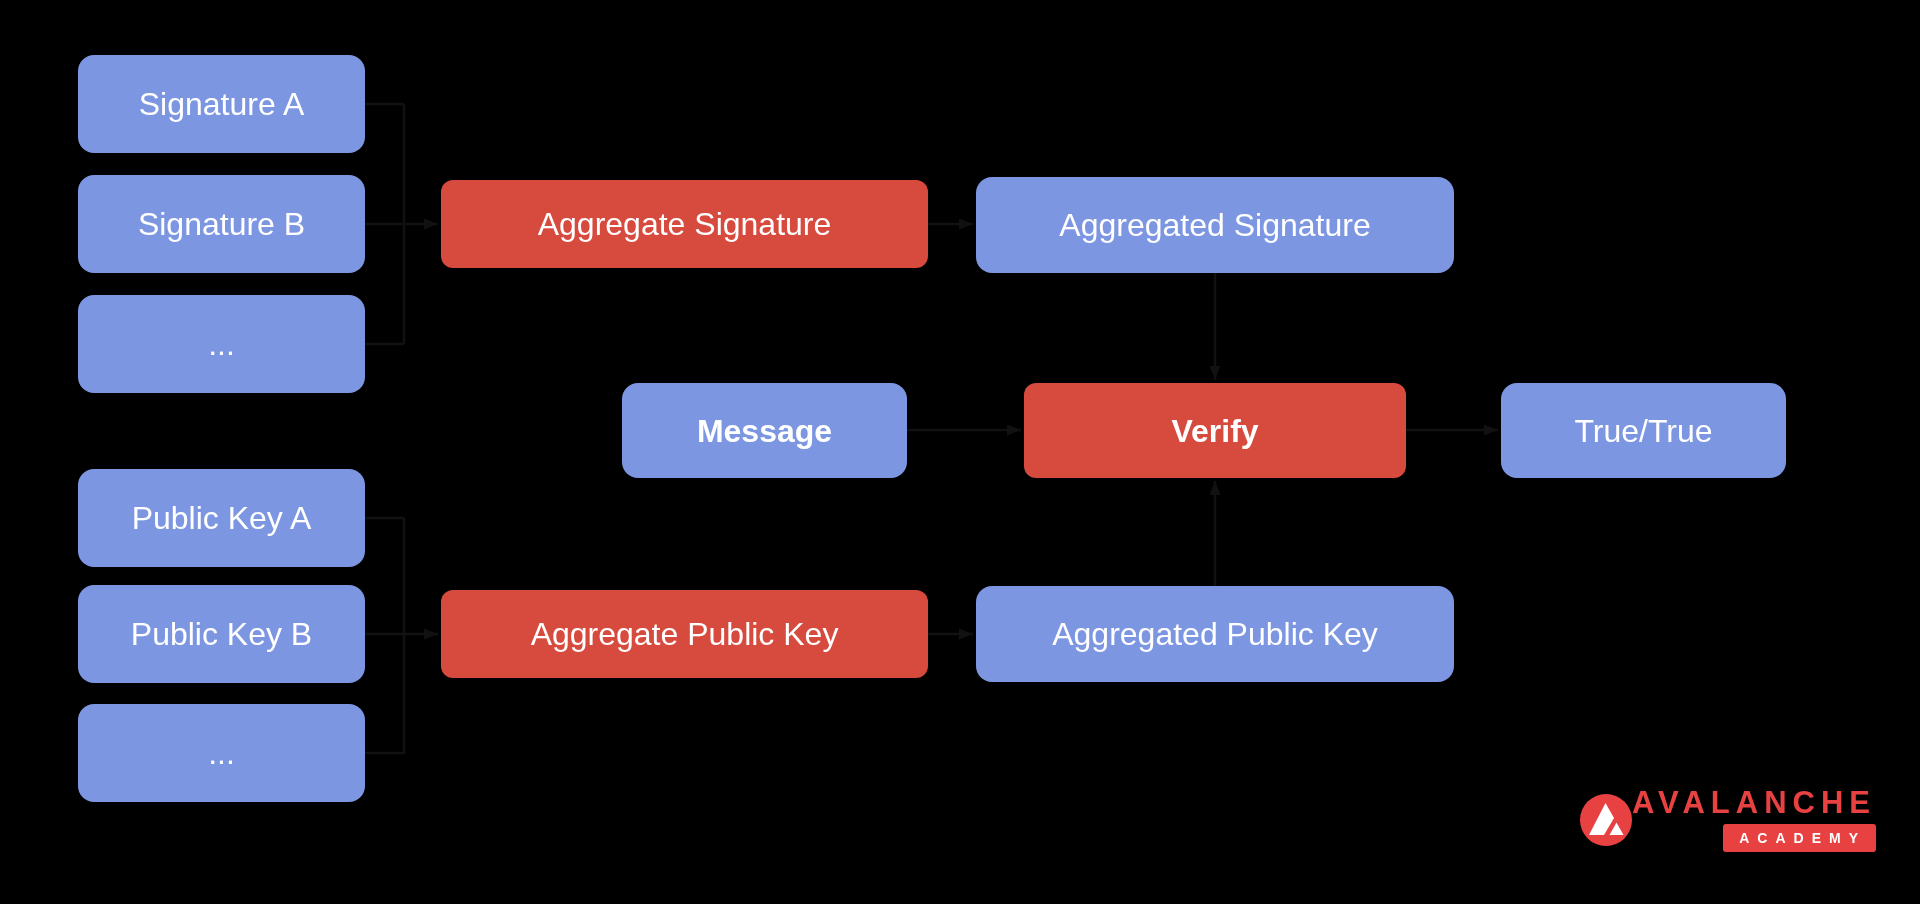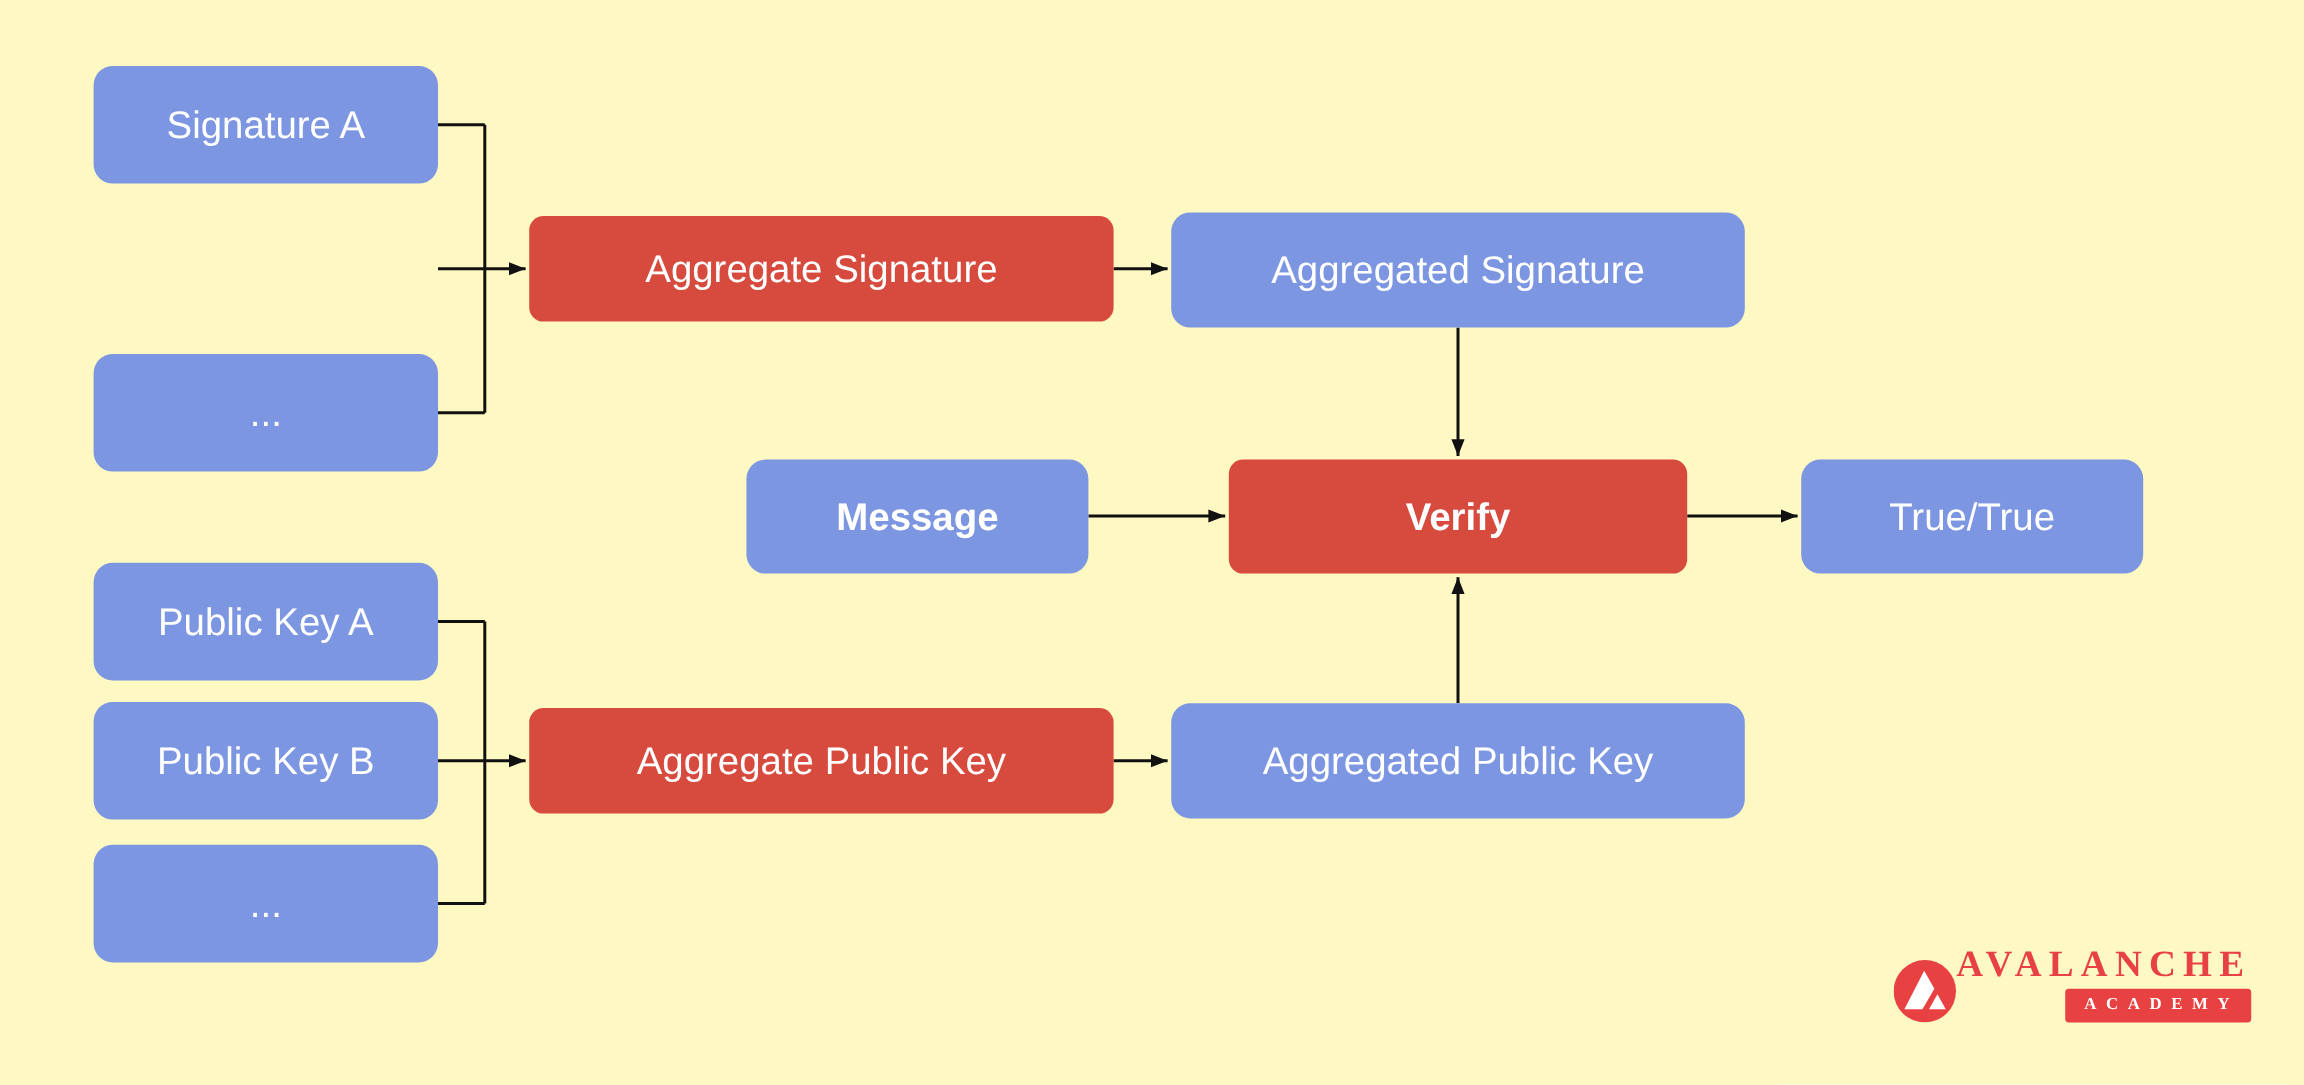--- a/index.html
+++ b/index.html
@@ -7,21 +7,21 @@
     --red:#d74a3e;
     --arrow:#111111;
     --brand_red:#e84142;
   }
   html,body{margin:0;padding:0;background:#ffffff;}
   body{font-family:"Liberation Sans", sans-serif;}
   .canvas{
     position:relative;
     width:1920px;
     height:904px;
-    background:#fef9c3;
+    background:#000000;
     overflow:hidden;
   }
   .node{
     position:absolute;
     display:flex;
     align-items:center;
     justify-content:center;
     color:#ffffff;
     font-size:32px;
     line-height:1;
@@ -50,23 +50,22 @@
   
   .wires{position:absolute;left:0;top:0;width:1920px;height:904px;pointer-events:none;}
   .wires line,.wires path.wire{stroke:var(--arrow);stroke-width:2.5;fill:none;}
   .wires .head{fill:var(--arrow);}
   
   .logo{
     position:absolute;
     right:44px;
     bottom:52px;
     display:flex;
-    align-items:flex-end;
+    align-items:center;
     gap:0;
-    font-family:Liberation Serif, serif;
   }
   .logo-mark{width:52px;height:52px;flex:0 0 auto;}
   .logo-text-stack{display:flex;flex-direction:column;align-items:flex-end;gap:6px;}
   .logo-word{
     color:var(--brand_red);
     font-weight:bold;
     font-size:31px;
     letter-spacing:6px;
     line-height:1;
     white-space:nowrap;
@@ -118,20 +117,23 @@
     </g>
 
     <line x1="928" y1="634" x2="973" y2="634" marker-end="url(#ah)"></line>
 
     <line x1="1215" y1="586" x2="1215" y2="481" marker-end="url(#ah)"></line>
   </svg>
 
   <div class="node node-blue sig-a">
     <span>Signature A</span>
   </div>
+  <div class="node node-blue sig-b">
+    <span>Signature B</span>
+  </div>
   <div class="node node-blue sig-m">
     <span>...</span>
   </div>
 
   <div class="node node-red agg-sig">
     <span>Aggregate Signature</span>
   </div>
   <div class="node node-blue agged-sig">
     <span>Aggregated Signature</span>
   </div>

